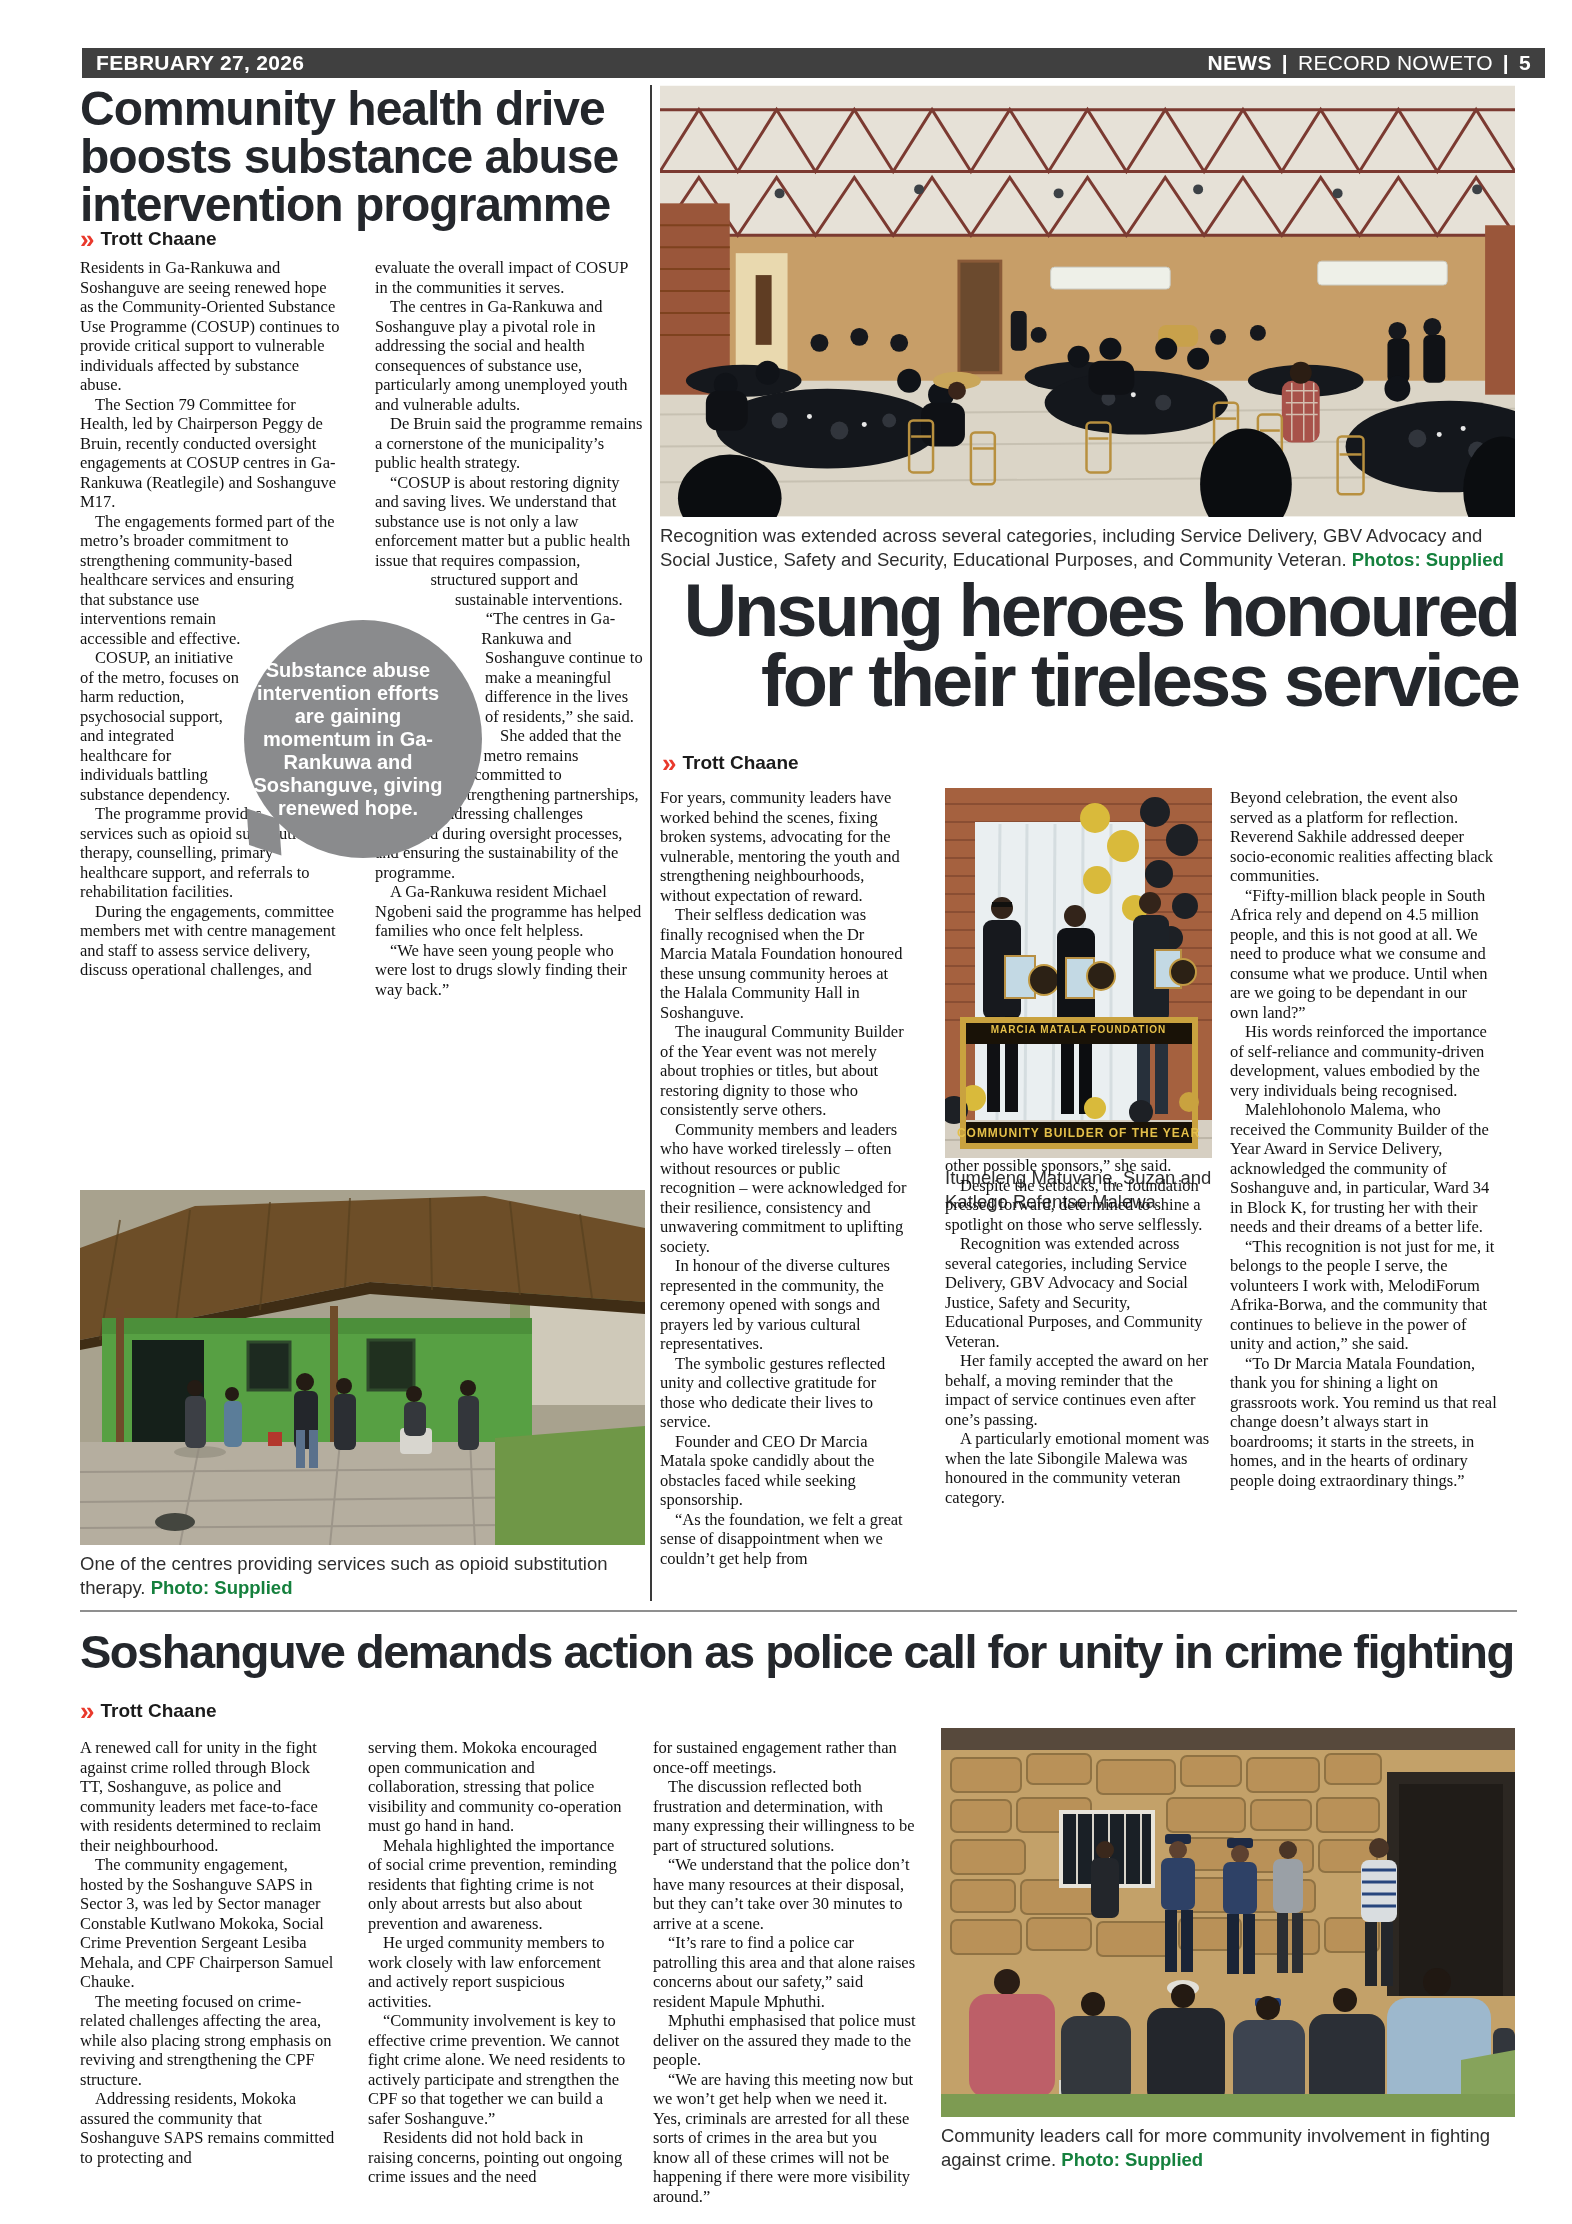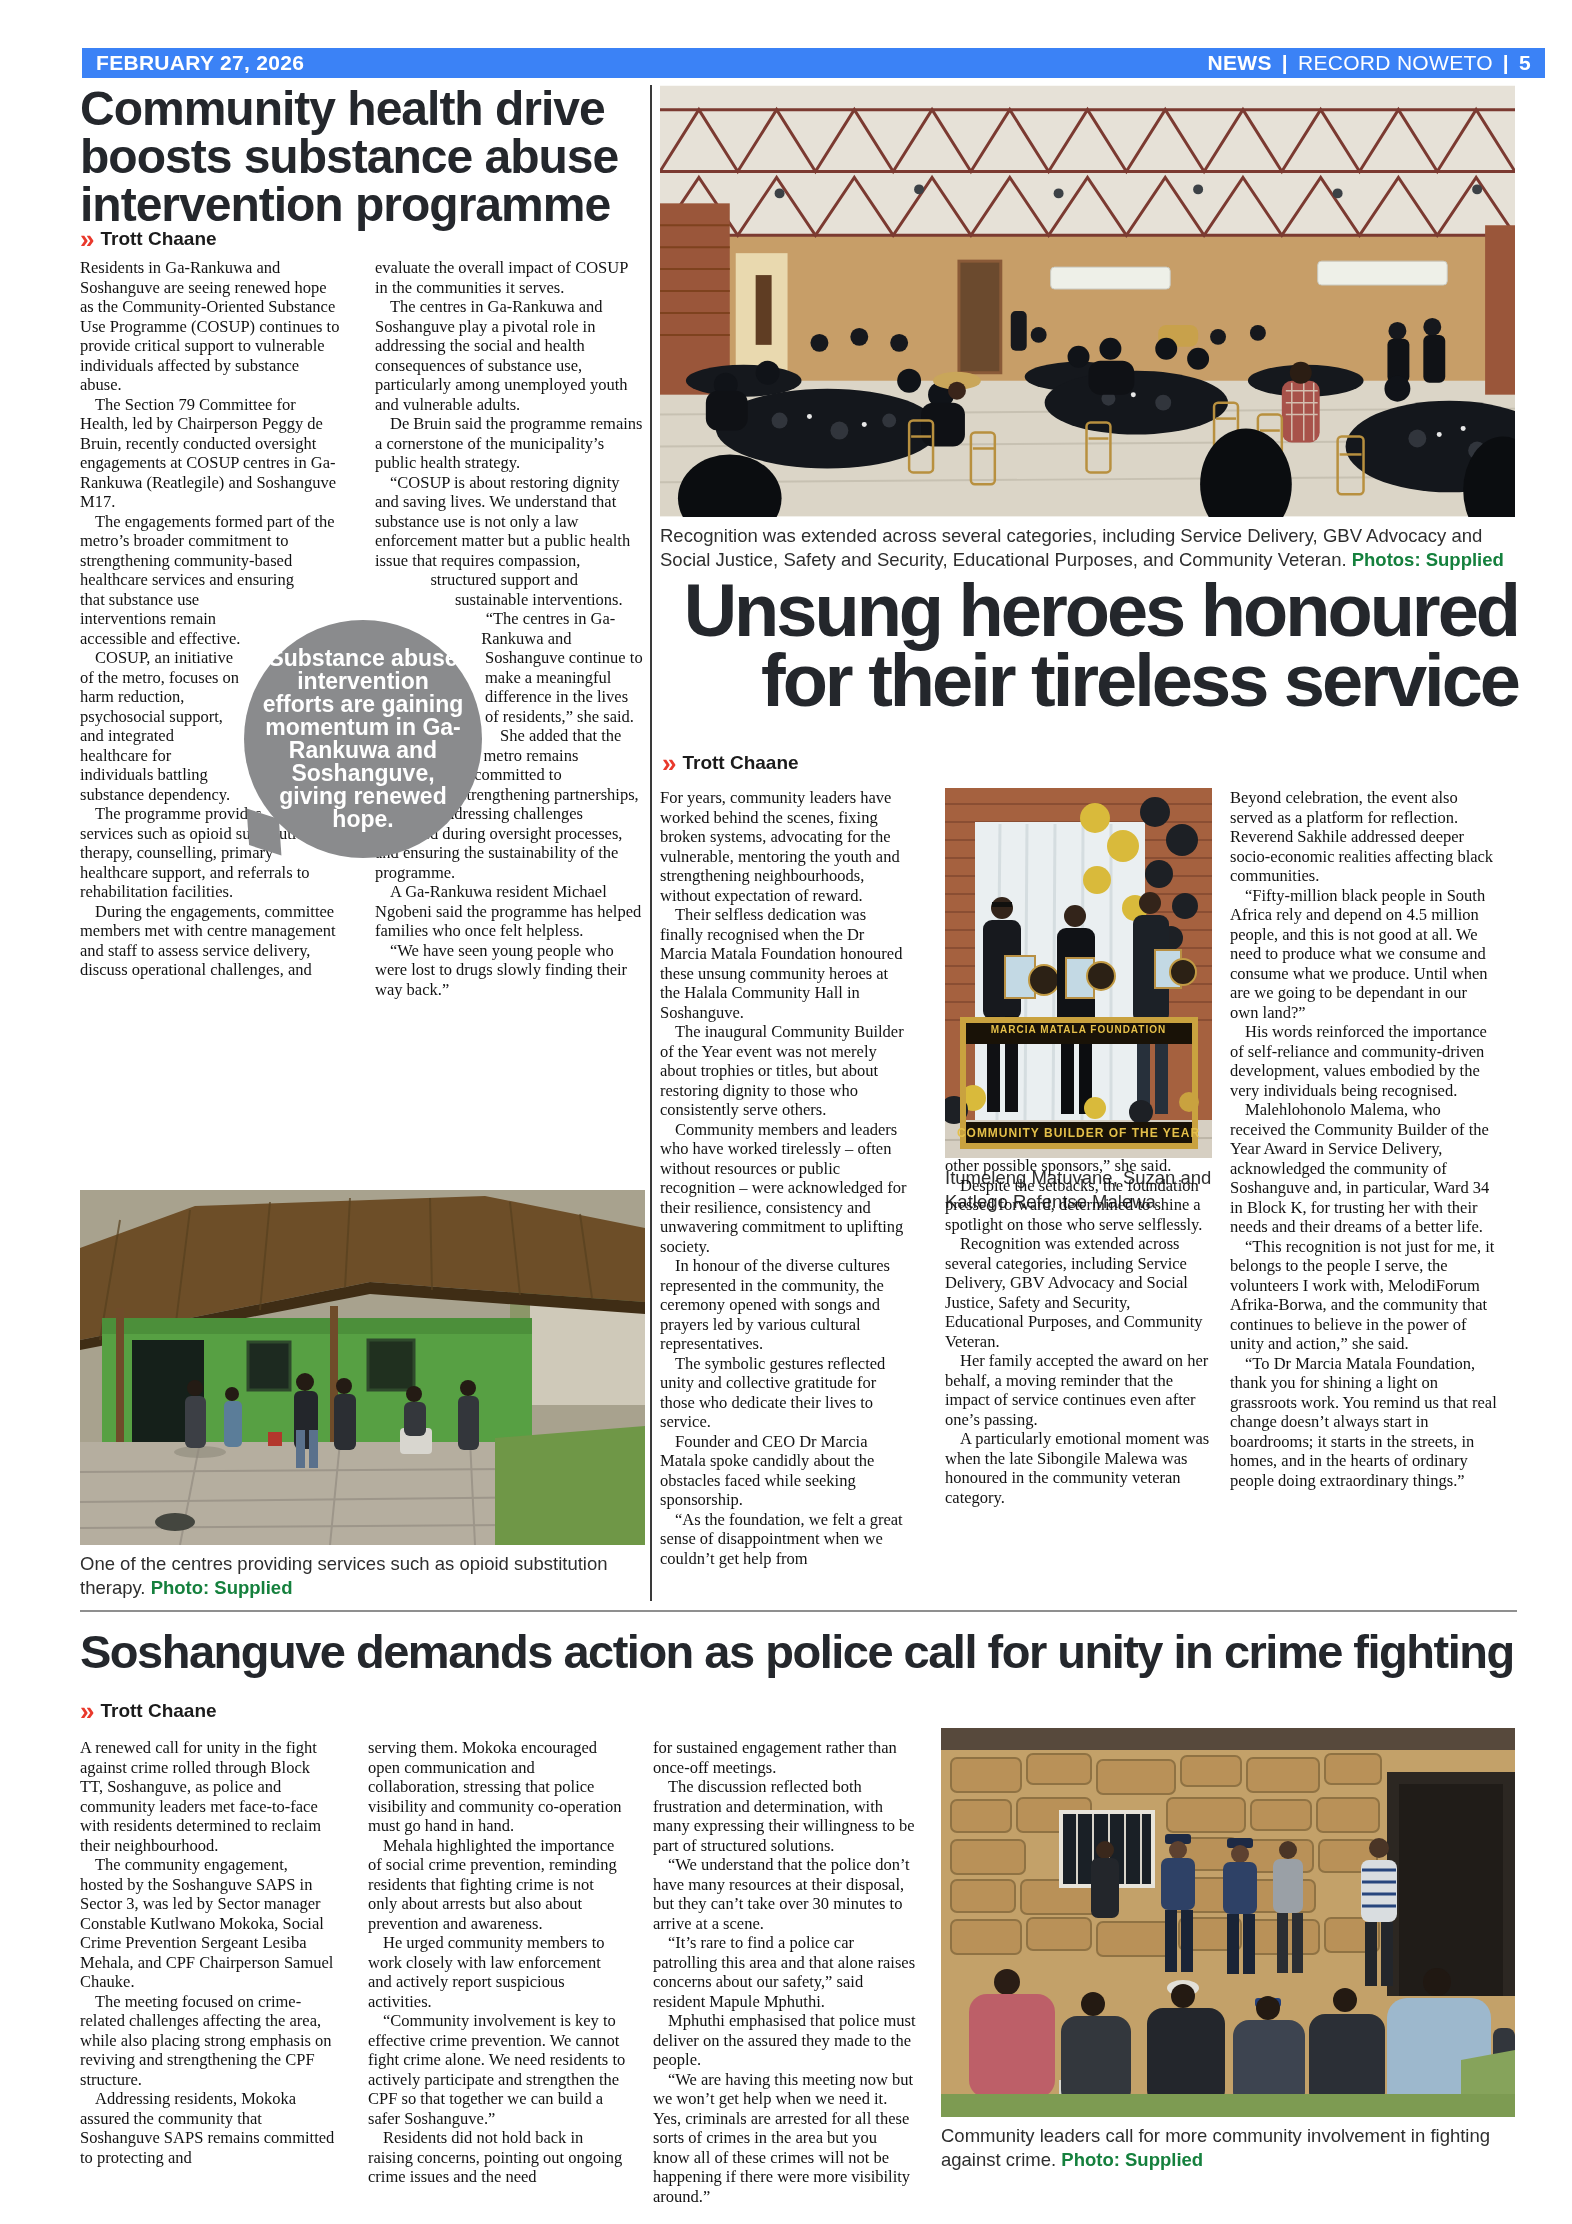--- a/index.html
+++ b/index.html
@@ -1,38 +1,38 @@
 <!DOCTYPE html>
 <html><head>
 <meta charset="utf-8">
 <style>
   html,body{margin:0;padding:0;background:#ffffff;}
   .page{position:relative;width:1572px;height:2224px;background:#fff;overflow:hidden;
         font-family:"Liberation Sans",sans-serif;color:#141414;}
   .abs{position:absolute;}
   
-  .masthead{background:#3b82f6;color:#fff;display:flex;justify-content:space-between;align-items:center;
+  .masthead{background:#404040;color:#fff;display:flex;justify-content:space-between;align-items:center;
             padding:0 14px;font-weight:bold;font-size:21px;letter-spacing:.3px;}
   .masthead .mh-right{display:flex;gap:10px;align-items:center;}
   .masthead .pub{font-weight:normal;}
   
   .hl{font-weight:bold;color:#24272c;}
   .hl1{font-size:48px;line-height:1.0;letter-spacing:-1px;}
   .hl2{font-size:74px;line-height:.95;letter-spacing:-3px;}
   .hl3{font-size:47px;line-height:1.0;letter-spacing:-1.5px;white-space:nowrap;}
   
   .byline{display:flex;align-items:center;gap:6px;font-weight:bold;font-size:19px;color:#1b1b1b;}
   .byline .chev{color:#e9392c;font-size:26px;line-height:18px;font-weight:bold;}
   
   .col{font-family:"Liberation Serif",serif;font-size:16.5px;line-height:19.5px;color:#121212;}
   .col p{margin:0;}
   .col p:not(:first-child){text-indent:15px;}
   
-  .pq-circle{background:#8a8b8d;border-radius:50%;display:flex;align-items:center;justify-content:center;
-             text-align:center;color:#fff;font-weight:bold;font-size:23px;line-height:23px;z-index:3;}
+  .pq-circle{background:#8a8b8d;border-radius:50%;display:flex;align-items:center;
+             text-align:center;color:#fff;font-weight:bold;font-size:20px;line-height:23px;z-index:3;}
   .pq-inner{width:208px;}
   .pq-tail{width:34px;height:34px;background:#8a8b8d;transform:rotate(18deg) skew(22deg);z-index:2;}
   .pq-spacer-r{display:block;float:right;width:100px;height:238px;margin-top:69px;
                shape-outside:circle(124px at 121px 188px);shape-margin:5px;}
   .pq-spacer-l{display:block;float:left;width:110px;height:238px;margin-top:108px;
                shape-outside:circle(124px at -12px 227px);shape-margin:5px;}
   
   .caption{font-size:18.5px;line-height:24px;color:#2e2e2e;}
   .caption b{color:#15803d;}
   

